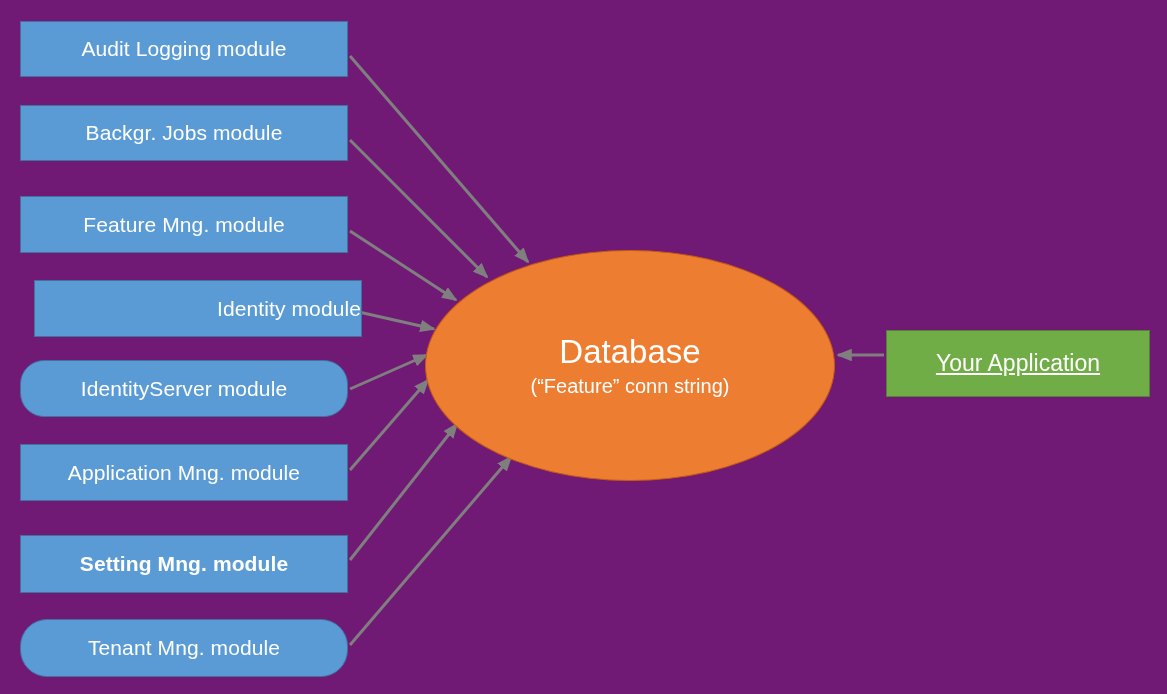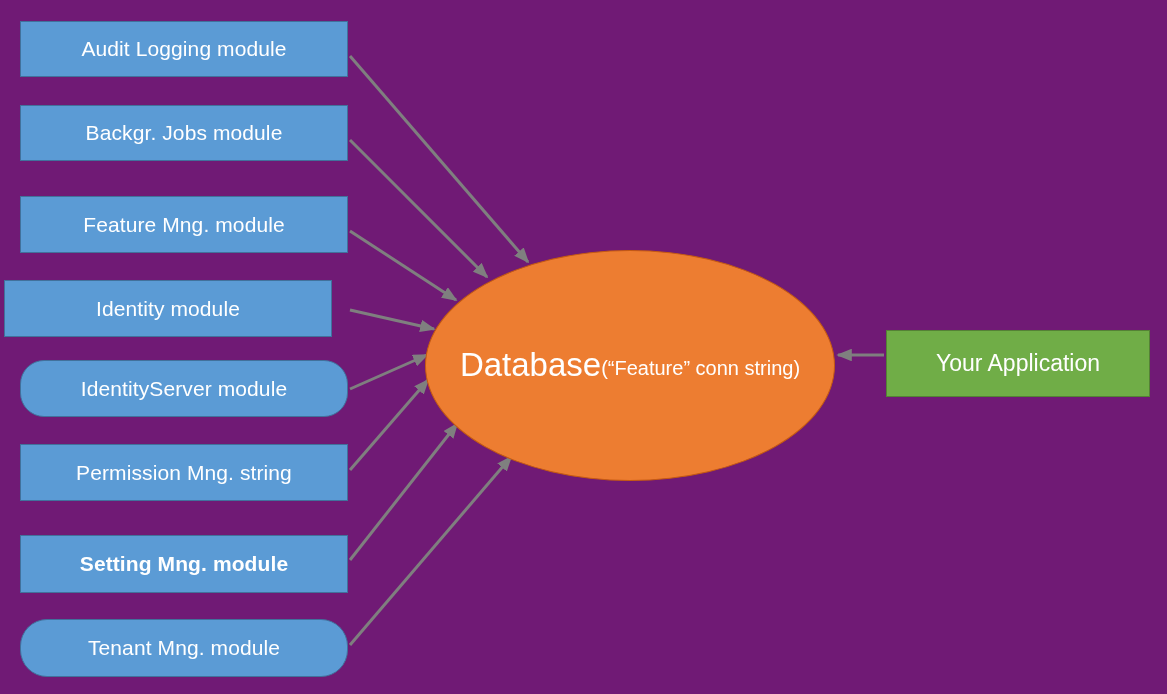--- a/index.html
+++ b/index.html
@@ -40,21 +40,21 @@
     letter-spacing: 0.1px;
     white-space: nowrap;
   }
   .db-ellipse {
     position: absolute;
     box-sizing: border-box;
     background: #ED7D31;
     border: 1px solid #C55A11;
     border-radius: 50%;
     display: flex;
-    flex-direction: row;
+    flex-direction: column;
     align-items: center;
     justify-content: center;
     color: #ffffff;
   }
   .db-title {
     font-size: 33px;
     line-height: 1.1;
     font-weight: 400;
   }
   .db-sub {
@@ -68,20 +68,21 @@
     box-sizing: border-box;
     background: #70AD47;
     border: 1px solid #548235;
     color: #ffffff;
     display: flex;
     align-items: center;
     justify-content: center;
     font-size: 23px;
     font-weight: 400;
     white-space: nowrap;
+    text-decoration: underline;
   }
 </style>
 </head>
 <body>
 
 <div id="canvas">
 
   <svg id="edge-layer" viewBox="0 0 1167 694" width="1167" height="694" xmlns="http://www.w3.org/2000/svg">
     <defs>
       <marker id="arrowhead" markerWidth="5.2" markerHeight="4.2" refX="4.6" refY="2.1" orient="auto" markerUnits="strokeWidth">
@@ -104,28 +105,28 @@
   <div id="module-group">
       <div class="module-box" style="left: 20px; top: 21px; width: 328px; height: 56px;">
         <span>Audit Logging module</span>
       </div>
       <div class="module-box" style="left: 20px; top: 105px; width: 328px; height: 56px;">
         <span>Backgr. Jobs module</span>
       </div>
       <div class="module-box" style="left: 20px; top: 196px; width: 328px; height: 57px; text-align: right;">
         <span>Feature Mng. module</span>
       </div>
-      <div class="module-box" style="left: 4px; top: 280px; width: 328px; height: 57px;">
+      <div class="module-box" style="left: 34px; top: 280px; width: 328px; height: 57px; justify-content: flex-end;">
         <span>Identity module</span>
       </div>
       <div class="module-box" style="left: 20px; top: 360px; width: 328px; height: 57px; border-radius: 24px;">
         <span>IdentityServer module</span>
       </div>
       <div class="module-box" style="left: 20px; top: 444px; width: 328px; height: 57px;">
-        <span>Permission Mng. string</span>
+        <span>Application Mng. module</span>
       </div>
       <div class="module-box" style="left: 20px; top: 535px; width: 328px; height: 58px; font-weight: bold;">
         <span>Setting Mng. module</span>
       </div>
       <div class="module-box" style="left: 20px; top: 619px; width: 328px; height: 58px; border-radius: 27px;">
         <span>Tenant Mng. module</span>
       </div>
     </div>
 
   <div class="db-ellipse" id="db-ellipse" style="left: 425px; top: 250px; width: 410px; height: 231px;">

